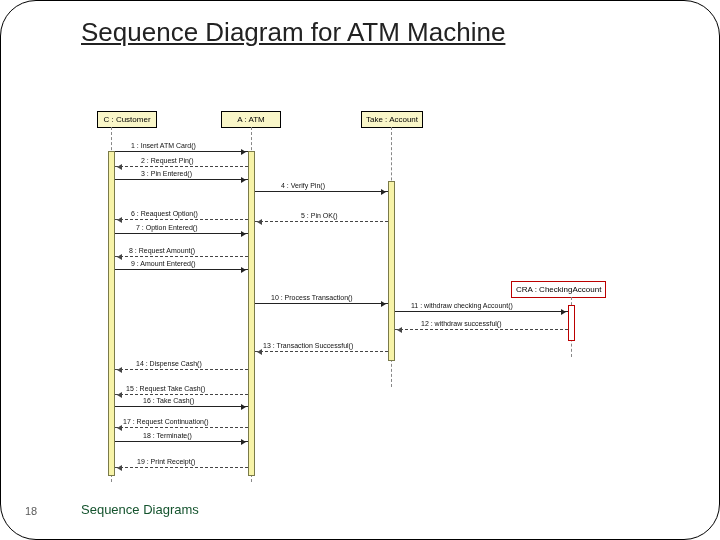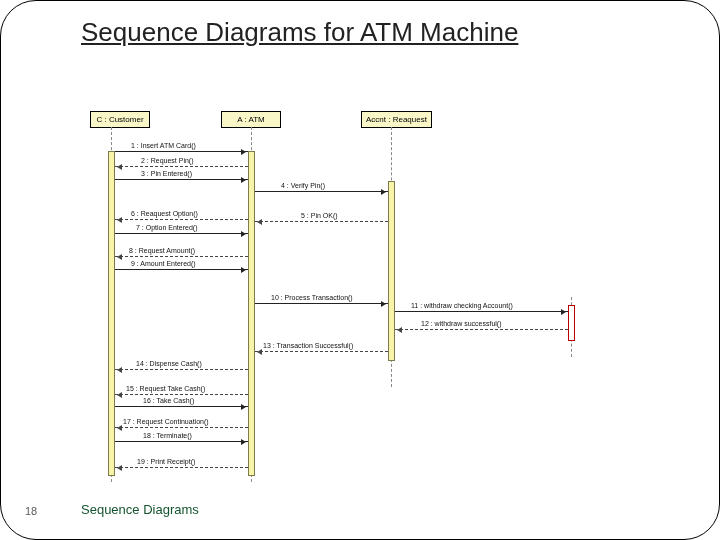--- a/index.html
+++ b/index.html
@@ -58,27 +58,28 @@
     right: auto; left: -1px; border: 3px solid transparent;
     border-right: 5px solid #222;
   }
   .arrow.dashed::after { border-left-color: #444; }
   .arrow.dashed.left::after { border-left-color: transparent; border-right-color: #444; }
 </style>
 </head>
 <body>
 
 <div class="slide">
-  <div class="title">Sequence Diagrams for ATM Machine</div>
+  <div class="title">Sequence Diagram for ATM Machine</div>
 
   <div class="diagram">
 
-    <div class="actorhead" style="left:9px; top:0px;">C : Customer</div>
+    <div class="actorhead" style="left:16px; top:0px;">C : Customer</div>
     <div class="actorhead" style="left:140px; top:0px;">A : ATM</div>
-    <div class="actorhead" style="left:280px; top:0px;">Accnt : Reaquest</div>
+    <div class="actorhead" style="left:280px; top:0px;">Take : Account</div>
+    <div class="actorhead ca" style="left:430px; top:170px;">CRA : CheckingAccount</div>
 
     <div class="lifeline" style="left:30px; top:16px; height:355px;"></div>
     <div class="lifeline" style="left:170px; top:16px; height:355px;"></div>
     <div class="lifeline" style="left:310px; top:16px; height:260px;"></div>
     <div class="lifeline" style="left:490px; top:186px; height:60px;"></div>
 
     <div class="act" style="left:27px; top:40px; height:325px;"></div>
     <div class="act" style="left:167px; top:40px; height:325px;"></div>
     <div class="act" style="left:307px; top:70px; height:180px;"></div>
     <div class="act red" style="left:487px; top:194px; height:36px;"></div>

